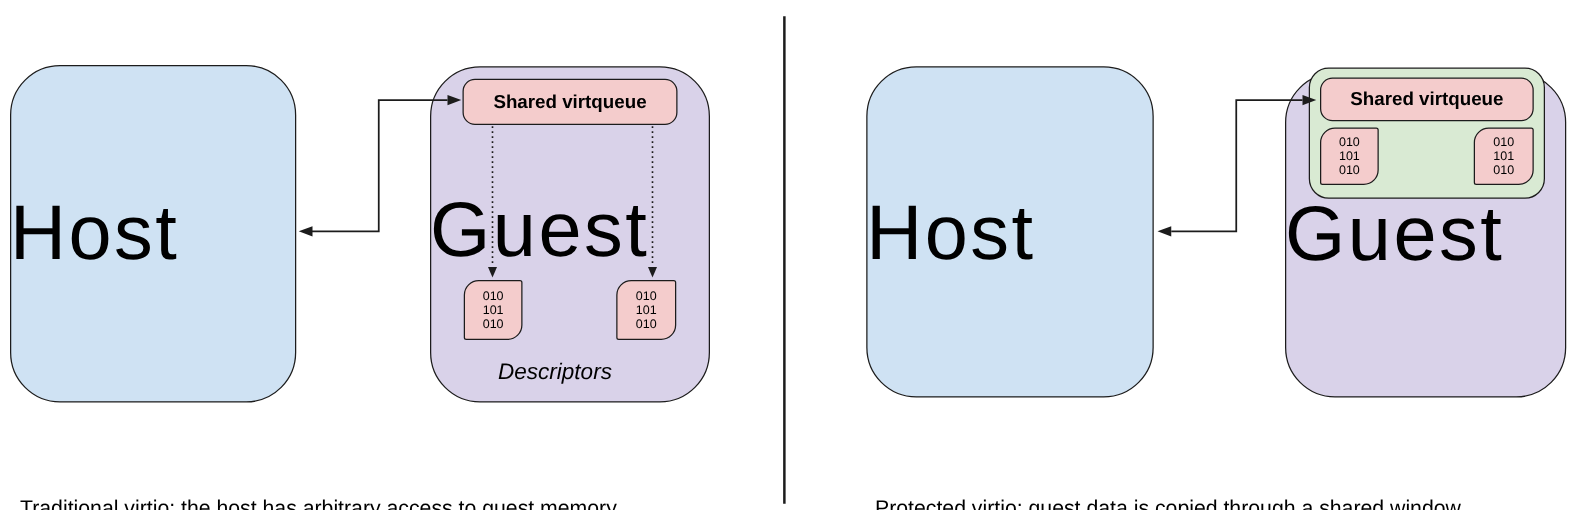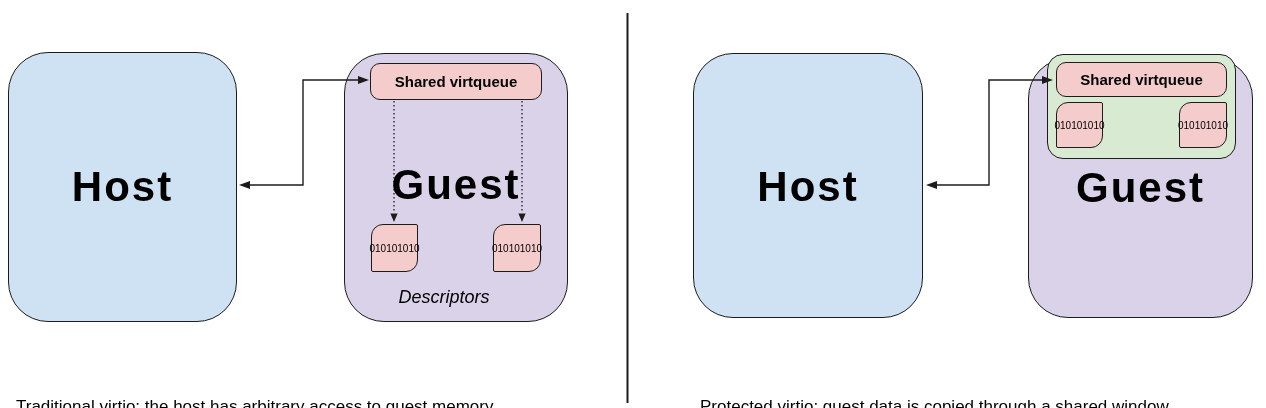--- a/index.html
+++ b/index.html
@@ -21,25 +21,25 @@
   .box{position:absolute;box-sizing:border-box;border:1.5px solid var(--stroke-color);z-index:1;}
   .host{background:var(--host-fill);border-radius:40px;}
   .guest{background:var(--guest-fill);border-radius:40px;}
   .window{background:var(--window-fill);border-radius:16px;}
   .vq{
     background:var(--virtqueue-fill);border-radius:10px;text-align:center;
     font-size:15px;display:flex;align-items:center;justify-content:center;font-weight:bold;
   }
   .desc{
     background:var(--descriptor-fill);border-radius:12px 2px 12px 2px;
-    display:flex;flex-direction:row;align-items:center;justify-content:center;
+    display:flex;flex-direction:column;align-items:center;justify-content:center;
     font-size:10px;line-height:11px;text-align:center;
   }
   .biglabel{
-    position:absolute;text-align:center;font-weight:bold;font-size:42px;
+    position:absolute;text-align:left;font-weight:normal;font-size:62px;
     line-height:46px;letter-spacing:2px;z-index:3;
   }
   .desc-label{
     position:absolute;text-align:center;font-style:italic;font-size:18px;
     line-height:20px;z-index:3;
   }
   .caption{position:absolute;font-size:17px;line-height:20px;z-index:3;white-space:nowrap;margin-top:36px;}
   .svg-layer{position:absolute;left:0;top:0;width:1266px;height:408px;pointer-events:none;}
   .svg-dotted{z-index:2;}
   .svg-solid{z-index:5;}

